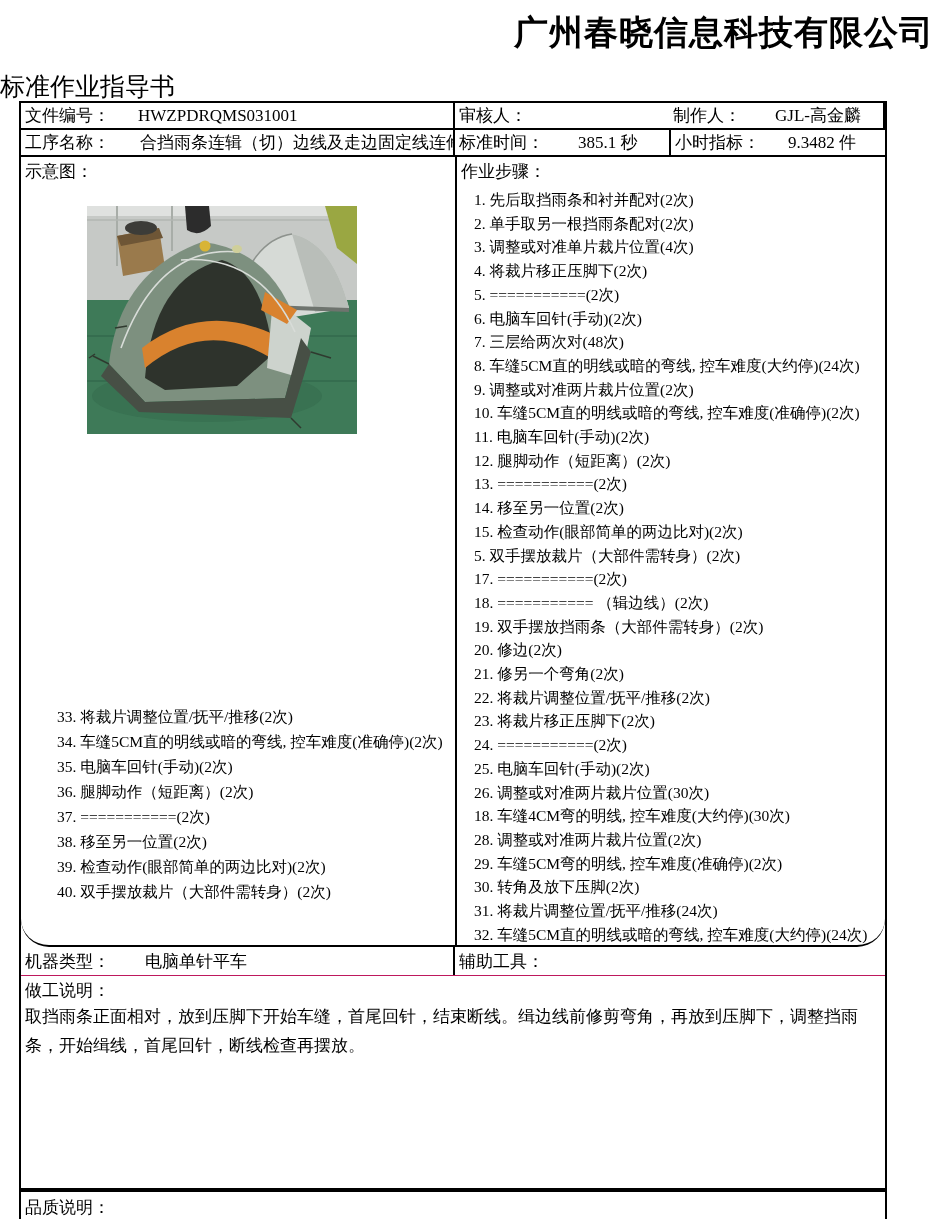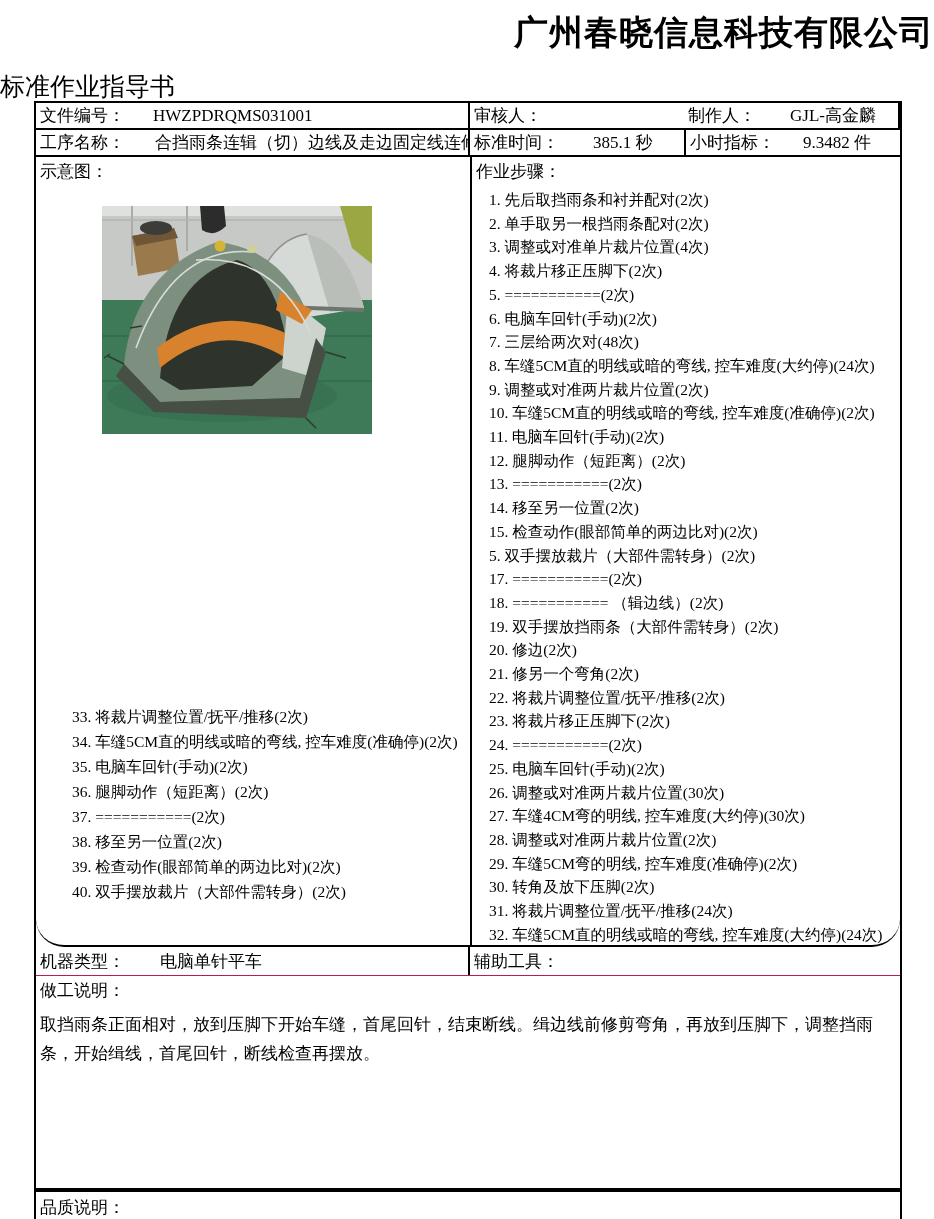--- a/index.html
+++ b/index.html
@@ -10,21 +10,21 @@
   }
   .company-title {
     position:absolute; top:10px; left:0; width:100%;
     text-align:right; font-size:34px; font-weight:bold; letter-spacing:1px;
   }
   .doc-title {
     position:absolute; top:70px; left:0; width:100%;
     text-align:left; font-size:25px; font-weight:normal;
   }
   .sheet {
-    position:absolute; top:101px; left:34px; width:868px; height:1118px;
+    position:absolute; top:101px; left:19px; width:868px; height:1118px;
     border:2px solid #000; border-bottom:none;
     display:flex; flex-direction:column;
   }
   .trow { display:flex; flex:none; }
   .hrow { height:27px; border-bottom:2px solid #000; }
   .cell { display:flex; align-items:center; padding:0 4px; font-size:17px; white-space:nowrap; overflow:hidden; }
   .c1 { width:434px; border-right:2px solid #000; }
   .c2 { width:216px; border-right:2px solid #000; }
   .c3 { flex:1; }
   .val-gap-lg { margin-left:28px; }
@@ -42,21 +42,21 @@
 
   ol.steps { list-style:none; font-size:15.5px; }
   .steps-right { margin-top:5px; padding-left:13px; }
   .steps-right li { line-height:23.7px; white-space:nowrap; }
   .steps-left { position:absolute; left:36px; top:547px; }
   .steps-left li { line-height:25px; white-space:nowrap; }
 
   .machine-row { height:29px; border-bottom:1px solid #be185d; }
   .work-note { height:216px; border-bottom:4px solid #000; flex:none; padding:3px 4px; font-size:17px; }
   .quality-note { flex:1; padding:4px 4px; font-size:17px; }
-  .note-text { margin-top:8px; line-height:29px; }
+  .note-text { line-height:29px; }
 </style>
 </head>
 <body>
 
 <div class="company-title">广州春晓信息科技有限公司</div>
 <div class="doc-title">标准作业指导书</div>
 
 <div class="sheet">
 
   <div class="trow hrow">
@@ -178,21 +178,21 @@
           <li>17. ===========(2次)</li>
           <li>18. =========== （辑边线）(2次)</li>
           <li>19. 双手摆放挡雨条（大部件需转身）(2次)</li>
           <li>20. 修边(2次)</li>
           <li>21. 修另一个弯角(2次)</li>
           <li>22. 将裁片调整位置/抚平/推移(2次)</li>
           <li>23. 将裁片移正压脚下(2次)</li>
           <li>24. ===========(2次)</li>
           <li>25. 电脑车回针(手动)(2次)</li>
           <li>26. 调整或对准两片裁片位置(30次)</li>
-          <li>27. 车缝4CM弯的明线, 控车难度(大约停)(30次)</li>
+          <li>18. 车缝4CM弯的明线, 控车难度(大约停)(30次)</li>
           <li>28. 调整或对准两片裁片位置(2次)</li>
           <li>29. 车缝5CM弯的明线, 控车难度(准确停)(2次)</li>
           <li>30. 转角及放下压脚(2次)</li>
           <li>31. 将裁片调整位置/抚平/推移(24次)</li>
           <li>32. 车缝5CM直的明线或暗的弯线, 控车难度(大约停)(24次)</li>
         </ol>
     </div>
   </div>
 
   <div class="trow machine-row">

